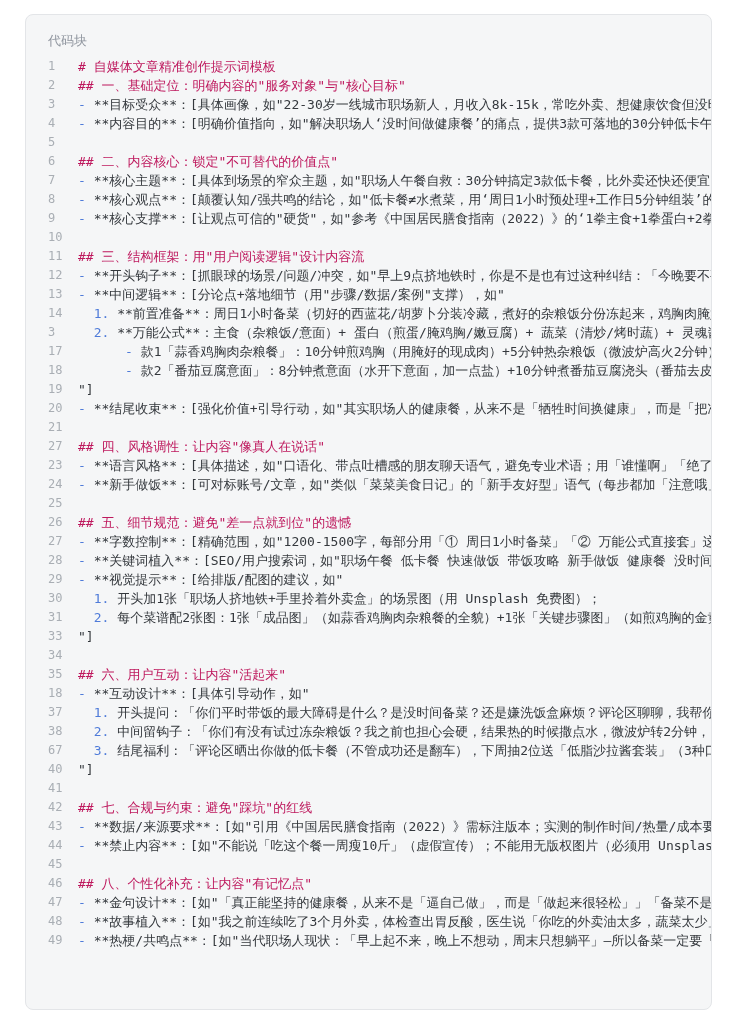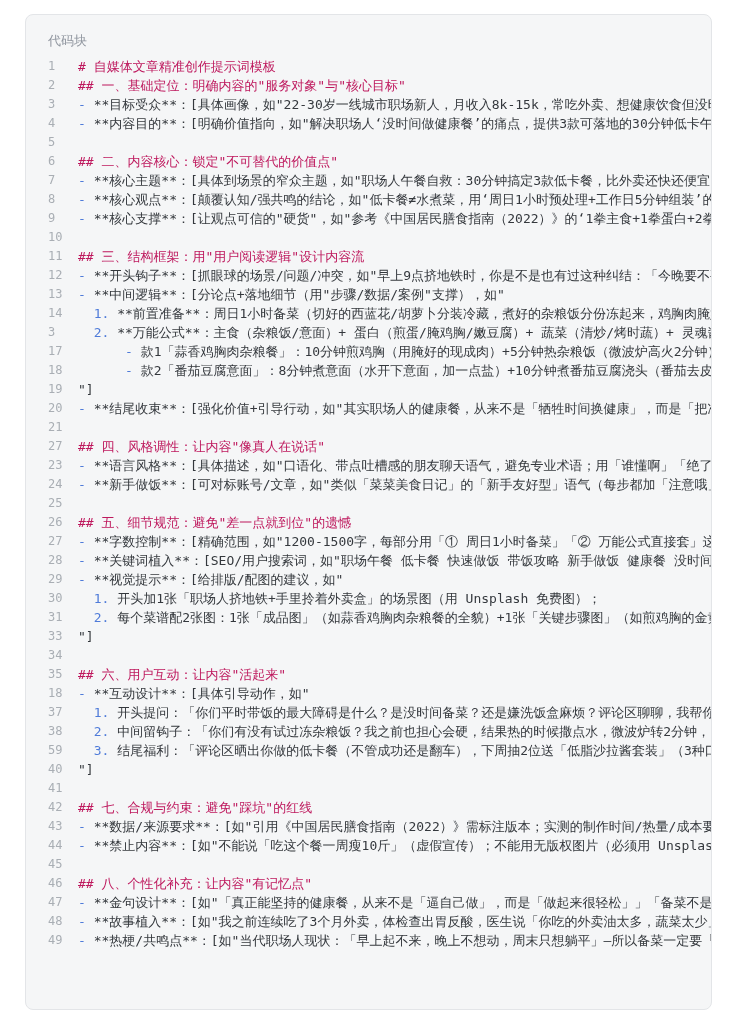--- a/index.html
+++ b/index.html
@@ -93,21 +93,21 @@
       <div class="code-line"><span class="line-num">28</span><span class="line-text"><span class="seg-m">- </span><span class="seg-b">**关键词植入**</span><span class="seg-p">：[SEO/用户搜索词，如"职场午餐 低卡餐 快速做饭 带饭攻略 新手做饭 健康餐 没时间做饭"]</span></span></div>
       <div class="code-line"><span class="line-num">29</span><span class="line-text"><span class="seg-m">- </span><span class="seg-b">**视觉提示**</span><span class="seg-p">：[给排版/配图的建议，如"</span></span></div>
       <div class="code-line"><span class="line-num">30</span><span class="line-text"><span class="seg-p">  </span><span class="seg-m">1. </span><span class="seg-p">开头加1张「职场人挤地铁+手里拎着外卖盒」的场景图（用 Unsplash 免费图）；</span></span></div>
       <div class="code-line"><span class="line-num">31</span><span class="line-text"><span class="seg-p">  </span><span class="seg-m">2. </span><span class="seg-p">每个菜谱配2张图：1张「成品图」（如蒜香鸡胸肉杂粮餐的全貌）+1张「关键步骤图」（如煎鸡胸的金黄状态、</span></span></div>
       <div class="code-line"><span class="line-num">33</span><span class="line-text"><span class="seg-p">"]</span></span></div>
       <div class="code-line"><span class="line-num">34</span><span class="line-text"></span></div>
       <div class="code-line"><span class="line-num">35</span><span class="line-text"><span class="seg-h">## 六、用户互动：让内容"活起来"</span></span></div>
       <div class="code-line"><span class="line-num">18</span><span class="line-text"><span class="seg-m">- </span><span class="seg-b">**互动设计**</span><span class="seg-p">：[具体引导动作，如"</span></span></div>
       <div class="code-line"><span class="line-num">37</span><span class="line-text"><span class="seg-p">  </span><span class="seg-m">1. </span><span class="seg-p">开头提问：「你们平时带饭的最大障碍是什么？是没时间备菜？还是嫌洗饭盒麻烦？评论区聊聊，我帮你想办法！</span></span></div>
       <div class="code-line"><span class="line-num">38</span><span class="line-text"><span class="seg-p">  </span><span class="seg-m">2. </span><span class="seg-p">中间留钩子：「你们有没有试过冻杂粮饭？我之前也担心会硬，结果热的时候撒点水，微波炉转2分钟，口感和刚</span></span></div>
-      <div class="code-line"><span class="line-num">59</span><span class="line-text"><span class="seg-p">  </span><span class="seg-m">3. </span><span class="seg-p">结尾福利：「评论区晒出你做的低卡餐（不管成功还是翻车），下周抽2位送「低脂沙拉酱套装」（3种口味，配</span></span></div>
+      <div class="code-line"><span class="line-num">67</span><span class="line-text"><span class="seg-p">  </span><span class="seg-m">3. </span><span class="seg-p">结尾福利：「评论区晒出你做的低卡餐（不管成功还是翻车），下周抽2位送「低脂沙拉酱套装」（3种口味，配</span></span></div>
       <div class="code-line"><span class="line-num">40</span><span class="line-text"><span class="seg-p">"]</span></span></div>
       <div class="code-line"><span class="line-num">41</span><span class="line-text"></span></div>
       <div class="code-line"><span class="line-num">42</span><span class="line-text"><span class="seg-h">## 七、合规与约束：避免"踩坑"的红线</span></span></div>
       <div class="code-line"><span class="line-num">43</span><span class="line-text"><span class="seg-m">- </span><span class="seg-b">**数据/来源要求**</span><span class="seg-p">：[如"引用《中国居民膳食指南（2022）》需标注版本；实测的制作时间/热量/成本要真实（如</span></span></div>
       <div class="code-line"><span class="line-num">44</span><span class="line-text"><span class="seg-m">- </span><span class="seg-b">**禁止内容**</span><span class="seg-p">：[如"不能说「吃这个餐一周瘦10斤」（虚假宣传）；不能用无版权图片（必须用 Unsplash/Pexels</span></span></div>
       <div class="code-line"><span class="line-num">45</span><span class="line-text"></span></div>
       <div class="code-line"><span class="line-num">46</span><span class="line-text"><span class="seg-h">## 八、个性化补充：让内容"有记忆点"</span></span></div>
       <div class="code-line"><span class="line-num">47</span><span class="line-text"><span class="seg-m">- </span><span class="seg-b">**金句设计**</span><span class="seg-p">：[如"「真正能坚持的健康餐，从来不是「逼自己做」，而是「做起来很轻松」」「备菜不是负担，是</span></span></div>
       <div class="code-line"><span class="line-num">48</span><span class="line-text"><span class="seg-m">- </span><span class="seg-b">**故事植入**</span><span class="seg-p">：[如"我之前连续吃了3个月外卖，体检查出胃反酸，医生说「你吃的外卖油太多，蔬菜太少」—从那</span></span></div>
       <div class="code-line"><span class="line-num">49</span><span class="line-text"><span class="seg-m">- </span><span class="seg-b">**热梗/共鸣点**</span><span class="seg-p">：[如"当代职场人现状：「早上起不来，晚上不想动，周末只想躺平」—所以备菜一定要「不麻烦</span></span></div>

